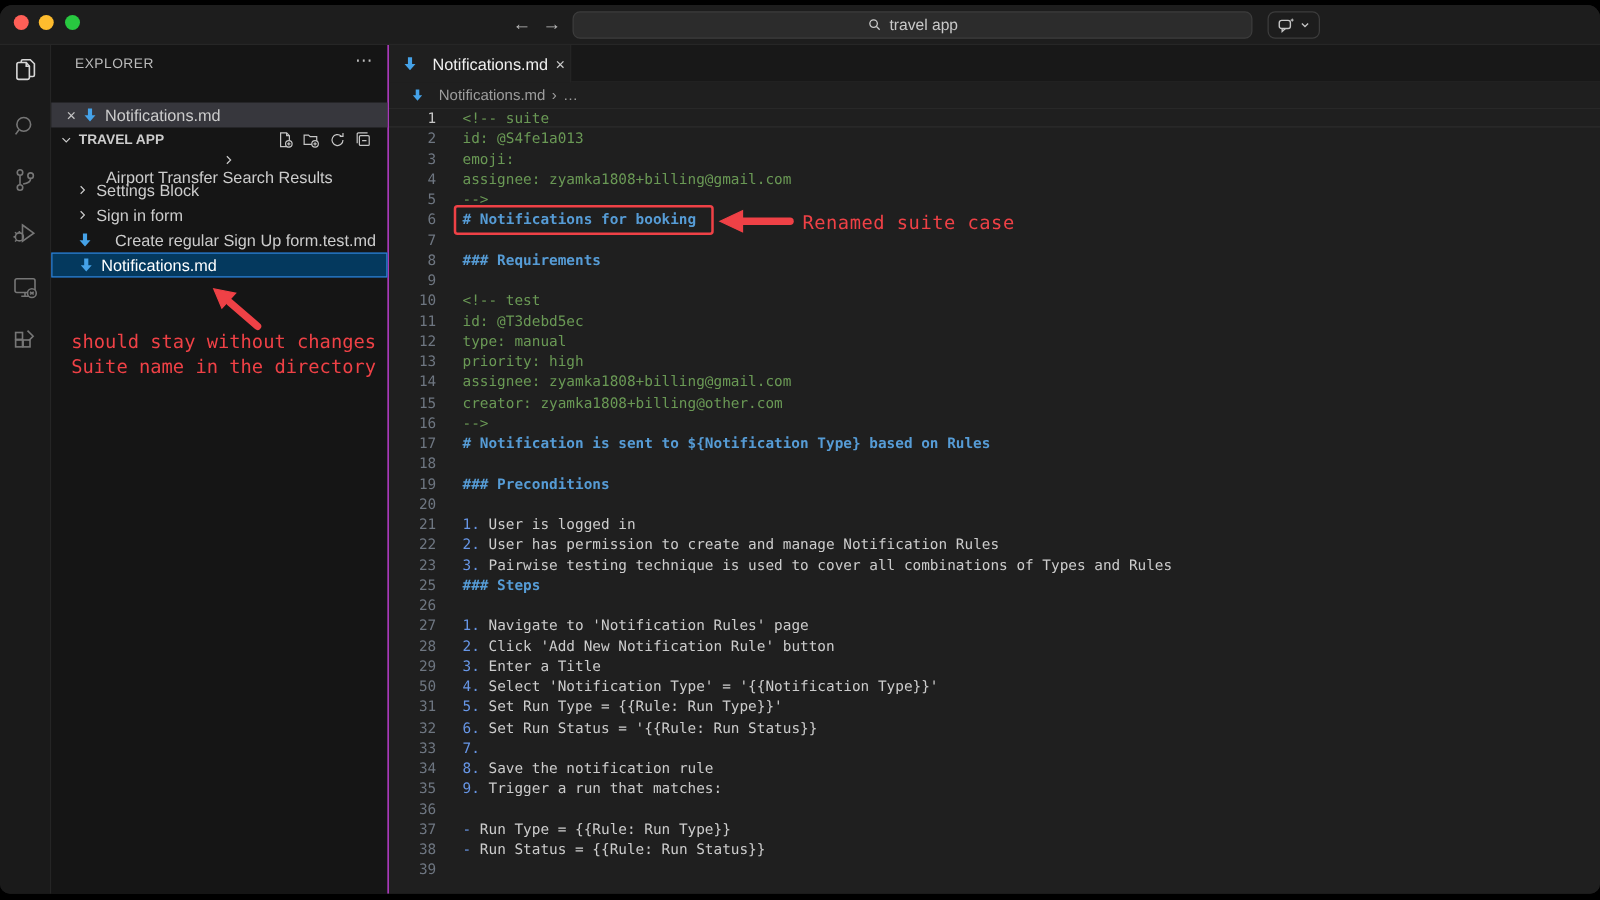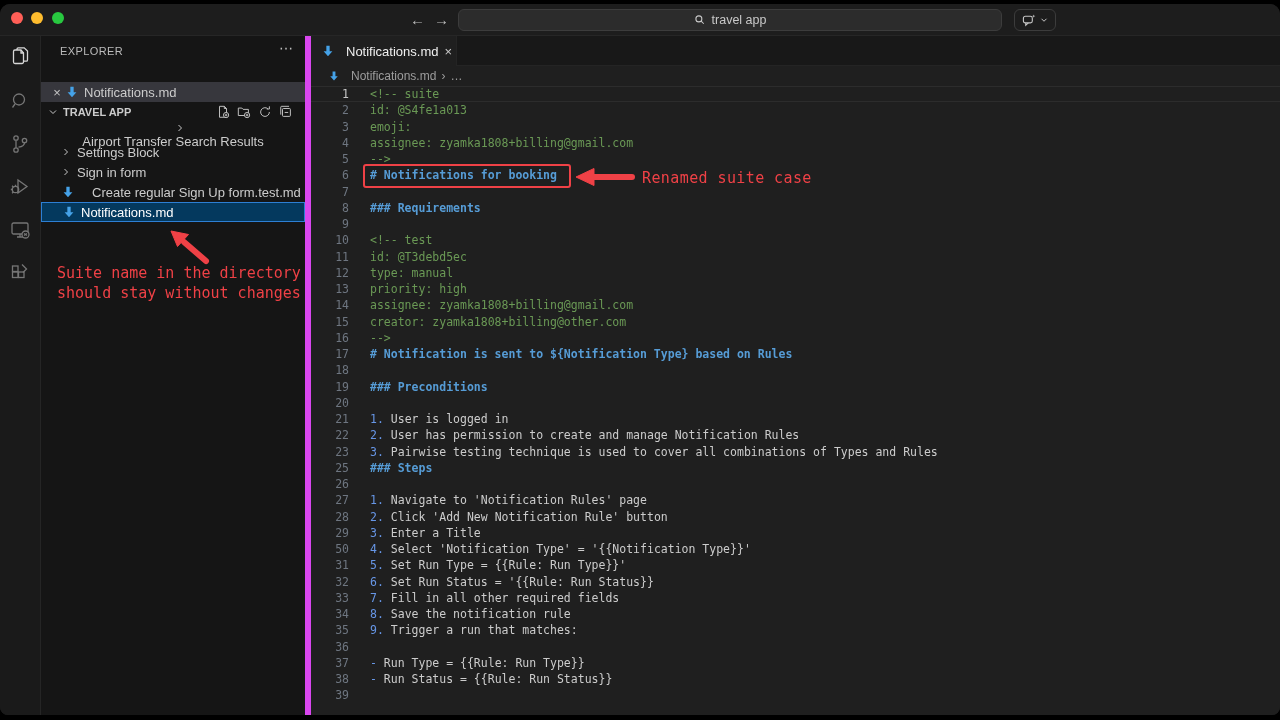--- a/index.html
+++ b/index.html
@@ -26,21 +26,21 @@
     justify-content:center; gap:3px; color:#c5c5c5; }
 
   
   #main { position:absolute; left:0; top:32px; right:0; bottom:0; display:flex; }
   #activitybar { width:41px; background:#1a1a1a; border-right:1px solid #252525;
     display:flex; flex-direction:column; align-items:center; }
   .act-item { width:41px; height:43px; display:flex; align-items:center; justify-content:center; }
   .act-item svg { stroke:#767676; fill:none; stroke-width:1.3; }
   .act-item.active svg { stroke:#d7d7d7; }
 
-  #sidebar { width:270px; background:#151515; border-right:6px solid #d946ef;
+  #sidebar { width:270px; background:#151515; border-right:1px solid #d946ef;
     position:relative; color:#cccccc; }
   #sb-header { position:absolute; left:0; top:4px; width:100%; height:22px;
     display:flex; align-items:center; }
   #sb-header .t { margin-left:19px; font-size:11px; letter-spacing:.4px; color:#bbbbbb; }
   #sb-more { position:absolute; right:12px; top:0; font-size:14px; color:#bdbdbd; }
   .sect { position:absolute; left:0; width:100%; height:20px; display:flex;
     align-items:center; font-size:11px; font-weight:bold; color:#cccccc; }
   .sect .chev { margin:0 4px 0 6px; display:flex; }
   .row { position:absolute; left:0; width:100%; height:20px; display:flex;
     align-items:center; font-size:13px; color:#cccccc; }
@@ -299,21 +299,21 @@
           <div class="line"><span class="ln">22</span><span class="mk">2.</span><span class="tx"> User has permission to create and manage Notification Rules</span></div>
           <div class="line"><span class="ln">23</span><span class="mk">3.</span><span class="tx"> Pairwise testing technique is used to cover all combinations of Types and Rules</span></div>
           <div class="line"><span class="ln">25</span><span class="h">### Steps</span></div>
           <div class="line"><span class="ln">26</span></div>
           <div class="line"><span class="ln">27</span><span class="mk">1.</span><span class="tx"> Navigate to 'Notification Rules' page</span></div>
           <div class="line"><span class="ln">28</span><span class="mk">2.</span><span class="tx"> Click 'Add New Notification Rule' button</span></div>
           <div class="line"><span class="ln">29</span><span class="mk">3.</span><span class="tx"> Enter a Title</span></div>
           <div class="line"><span class="ln">50</span><span class="mk">4.</span><span class="tx"> Select 'Notification Type' = '{{Notification Type}}'</span></div>
           <div class="line"><span class="ln">31</span><span class="mk">5.</span><span class="tx"> Set Run Type = {{Rule: Run Type}}'</span></div>
           <div class="line"><span class="ln">32</span><span class="mk">6.</span><span class="tx"> Set Run Status = '{{Rule: Run Status}}</span></div>
-          <div class="line"><span class="ln">33</span><span class="mk">7.</span><span class="tx"> Fill in all other required fields</span></div>
+          <div class="line"><span class="ln">33</span><span class="mk">7.</span></div>
           <div class="line"><span class="ln">34</span><span class="mk">8.</span><span class="tx"> Save the notification rule</span></div>
           <div class="line"><span class="ln">35</span><span class="mk">9.</span><span class="tx"> Trigger a run that matches:</span></div>
           <div class="line"><span class="ln">36</span></div>
           <div class="line"><span class="ln">37</span><span class="mk">-</span><span class="tx"> Run Type = {{Rule: Run Type}}</span></div>
           <div class="line"><span class="ln">38</span><span class="mk">-</span><span class="tx"> Run Status = {{Rule: Run Status}}</span></div>
           <div class="line"><span class="ln">39</span></div>
         </div>
     </div>
   </div>
 </div>
@@ -323,16 +323,16 @@
   <svg width="1280" height="720" style="position:absolute;left:0;top:0;">
     <g id="arrowcolor" fill="#ef4146" stroke="#ef4146">
       <line x1="632" y1="177" x2="591" y2="177" stroke-width="6" stroke-linecap="round"></line>
       <polygon points="576,177 594,168.5 594,185.5"></polygon>
       <line x1="206" y1="261" x2="184" y2="242" stroke-width="6" stroke-linecap="round"></line>
       <polygon points="171,231 188.5,234.5 177.5,246.5"></polygon>
     </g>
   </svg>
   <div class="red-note" id="ed-note">Renamed suite case</div>
   <div class="red-note" id="sb-note">
+    <div>should stay without changes</div>
     <div>Suite name in the directory</div>
-    <div>should stay without changes</div>
   </div>
 </div>
 
 </body></html>

